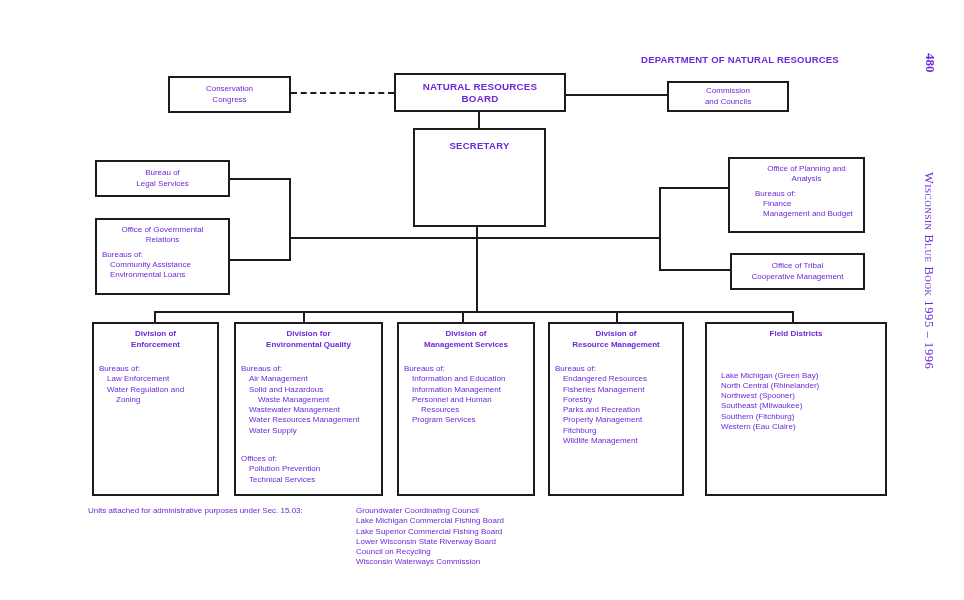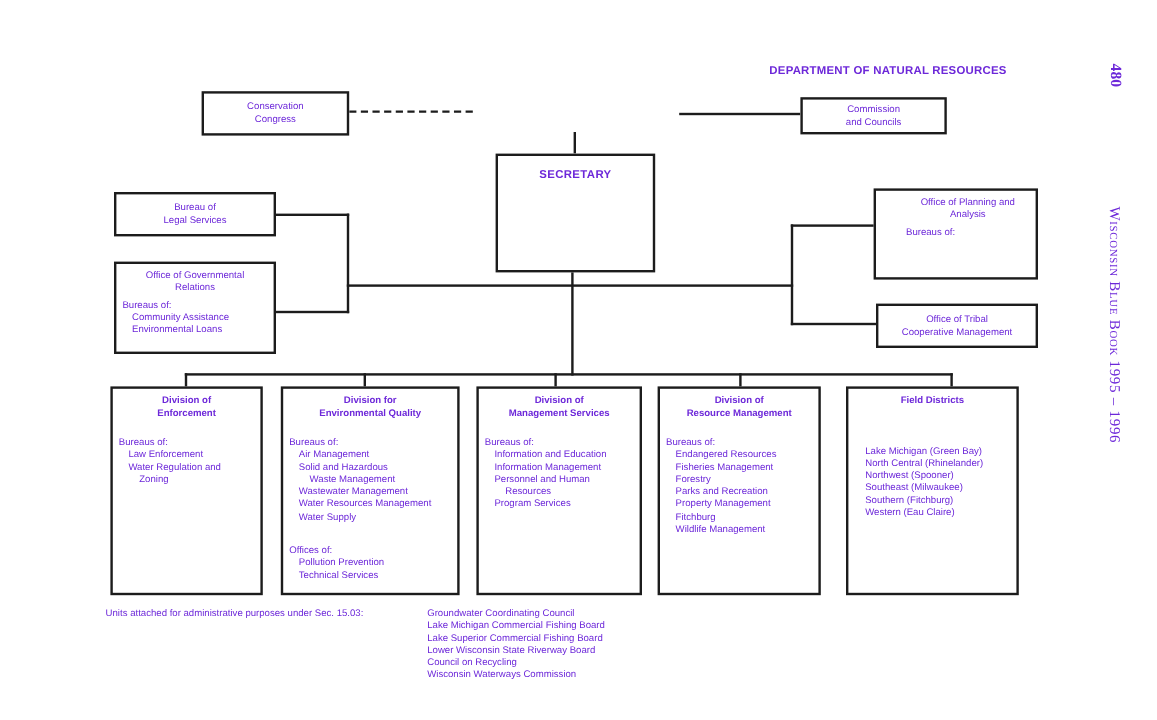--- a/index.html
+++ b/index.html
@@ -83,20 +83,23 @@
   <div class="line hline" style="left:154px; top:311px; width:640px;"></div>
   <div class="line vline" style="left:154px; top:311px; height:12px;"></div>
   <div class="line vline" style="left:303px; top:311px; height:12px;"></div>
   <div class="line vline" style="left:462px; top:311px; height:12px;"></div>
   <div class="line vline" style="left:616px; top:311px; height:12px;"></div>
   <div class="line vline" style="left:792px; top:311px; height:12px;"></div>
 
   <div class="box ctr" id="conservation">
     <div>Conservation<br>Congress</div>
   </div>
+  <div class="box ctr" id="nrb">
+    <div>NATURAL RESOURCES<br>BOARD</div>
+  </div>
   <div class="box ctr" id="commission">
     <div>Commission<br>and Councils</div>
   </div>
 
   <div class="box" id="secretary">
     <div class="sec-title">SECRETARY</div>
   </div>
 
   <div class="box ctr" id="legal">
     <div>Bureau of<br>Legal Services</div>
@@ -106,20 +109,24 @@
     <div class="side-label">Bureaus of:</div>
     <div class="side-items">
       <div>Community Assistance</div>
       <div>Environmental Loans</div>
     </div>
   </div>
 
   <div class="box" id="planning">
     <div class="side-title">Office of Planning and<br>Analysis</div>
     <div class="side-label">Bureaus of:</div>
+    <div class="side-items">
+      <div>Finance</div>
+      <div>Management and Budget</div>
+    </div>
   </div>
   <div class="box ctr" id="tribal">
     <div>Office of Tribal<br>Cooperative Management</div>
   </div>
 
   <div id="divisions-row">
       <div class="box division" style="left: 92px; width: 127px;">
         <div class="division-title">Division of<br>Enforcement</div>
         <div class="group">
           <div class="group-label">Bureaus of:</div>
@@ -202,21 +209,21 @@
             <div class="first">Property Management</div>
           </div>
           <div class="item">
             <div class="first">Fitchburg</div>
           </div>
           <div class="item">
             <div class="first">Wildlife Management</div>
           </div>
         </div>
       </div>
-      <div class="box division" style="left: 705px; width: 144px;">
+      <div class="box division" style="left: 705px; width: 182px;">
         <div class="division-title">Field Districts</div>
         <div class="group no-label">
           <div class="item">
             <div class="first">Lake Michigan (Green Bay)</div>
           </div>
           <div class="item">
             <div class="first">North Central (Rhinelander)</div>
           </div>
           <div class="item">
             <div class="first">Northwest (Spooner)</div>

